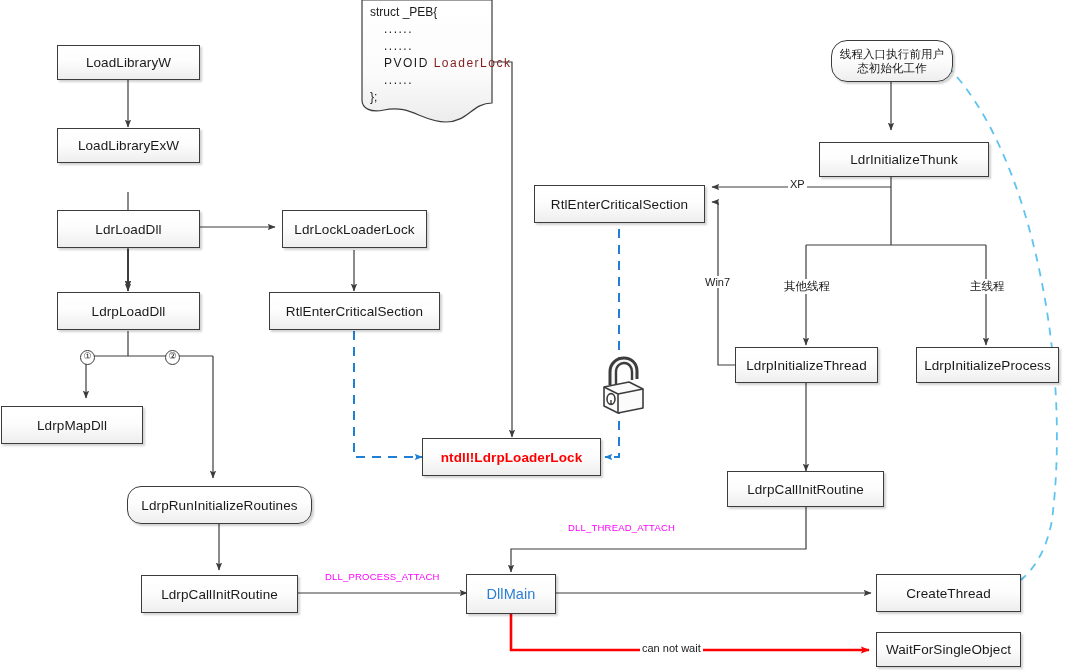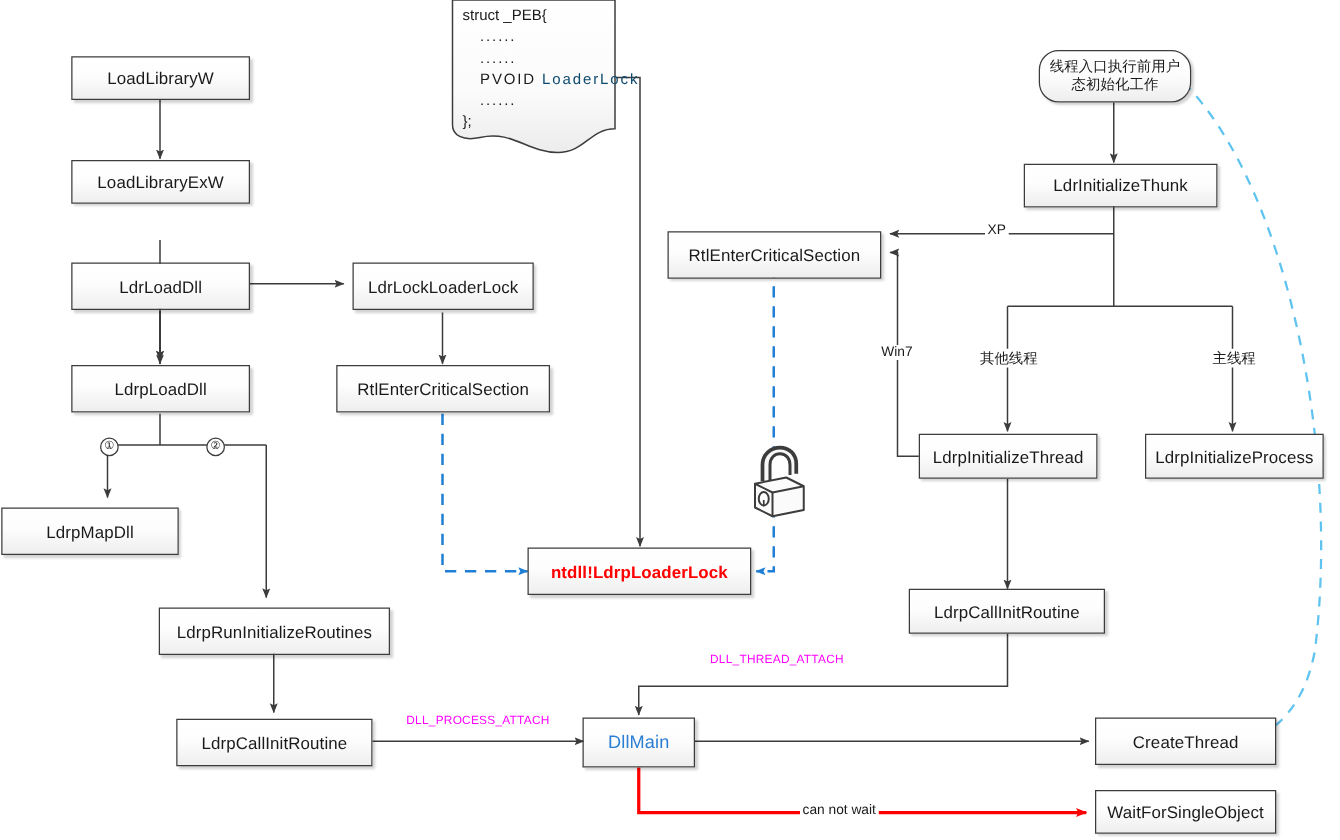--- a/index.html
+++ b/index.html
@@ -26,21 +26,21 @@
 
   
   .note{position:absolute;}
   .note .txt{
     position:absolute;left:10px;top:4px;
     font-size:12px;color:#1a1a1a;line-height:1.0;
     font-family:"Liberation Sans","DejaVu Sans",sans-serif;
   }
   .note .txt div{height:17px;line-height:17px;white-space:nowrap;}
   .note .txt .ind{padding-left:14px;letter-spacing:1.5px;}
-  .note .red{color:#0c4a6e;}
+  .note .red{color:#7f1d1d;}
 
   .elabel{
     position:absolute;font-size:11px;color:#1a1a1a;white-space:nowrap;
     background:#fff;padding:0 2px;
   }
   .elabel.cn{font-size:11.5px;}
   .elabel.magenta{color:#ff00ff;font-size:9.5px;letter-spacing:0.2px;}
 
   .circnum{
     position:absolute;width:13px;height:13px;border:1px solid #3c3c3c;border-radius:50%;
@@ -141,37 +141,37 @@
   </div>
 
   <div class="node" style="left:1px;top:406px;width:142px;height:38px;">
     <span>LdrpMapDll</span>
   </div>
 
   <div class="node" style="left:269px;top:292px;width:171px;height:38px;">
     <span>RtlEnterCriticalSection</span>
   </div>
 
-  <div class="node" style="left:127px;top:486px;width:185px;height:38px;">
+  <div class="node" style="left:127px;top:486px;width:185px;height:38px;border-radius:14px;">
     <span>LdrpRunInitializeRoutines</span>
   </div>
 
   <div class="node" style="left:141px;top:575px;width:157px;height:38px;">
     <span>LdrpCallInitRoutine</span>
   </div>
 
   <div class="node loaderlock" style="left:422px;top:438px;width:179px;height:38px;">
     <span>ntdll!LdrpLoaderLock</span>
   </div>
 
   <div class="node" style="left:534px;top:185px;width:171px;height:38px;">
     <span>RtlEnterCriticalSection</span>
   </div>
 
-  <div class="node" style="left:819px;top:131px;width:155px;height:35px;">
+  <div class="node" style="left:819px;top:142px;width:170px;height:35px;">
     <span>LdrInitializeThunk</span>
   </div>
 
   <div class="node" style="left:735px;top:347px;width:143px;height:36px;justify-content:center;">
     <span>LdrpInitializeThread</span>
   </div>
 
   <div class="node" style="left:916px;top:347px;width:143px;height:36px;">
     <span>LdrpInitializeProcess</span>
   </div>

